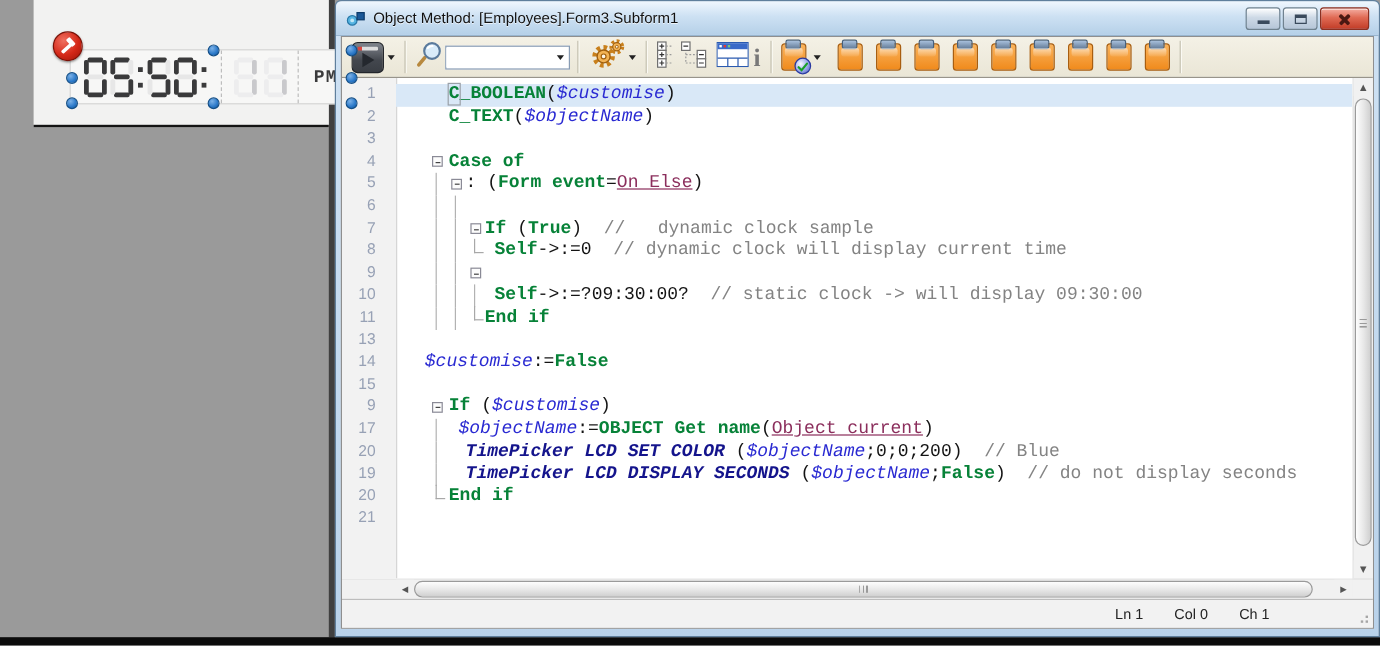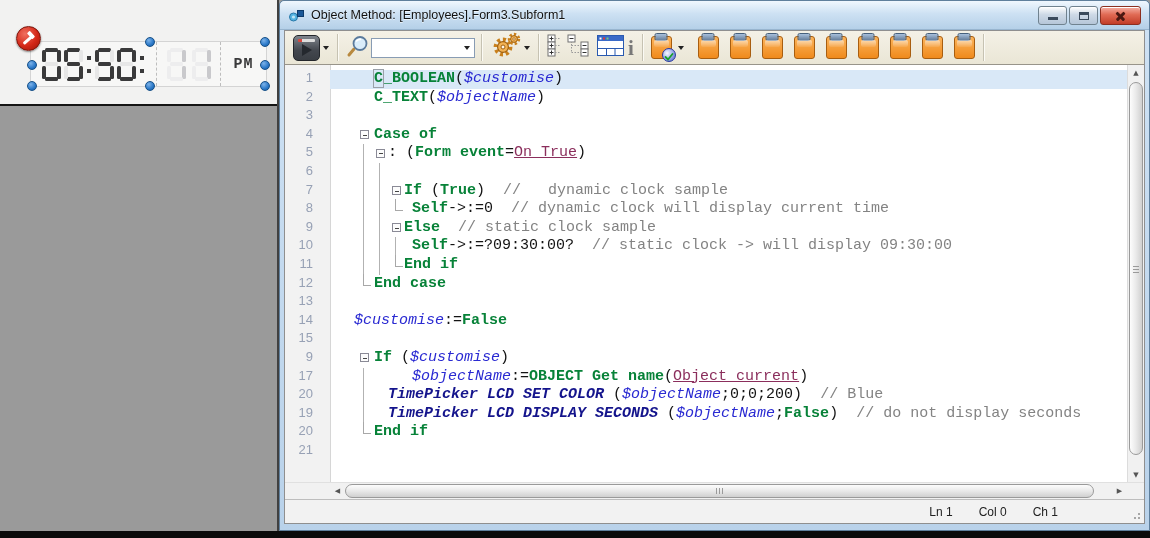--- a/index.html
+++ b/index.html
@@ -1,21 +1,21 @@
 <!DOCTYPE html>
 <html style="--lcd-active: #3a3a3b; --lcd-ghost: #e7e7e7; --lcd-dim: #c9c9cc; --command-green: #078238; --variable-blue: #2a2ad2; --constant-maroon: #8b2e5c; --comment-gray: #838383; --plugin-navy: #14148c; --current-line-highlight: #d9e8f7; --selection-handle-blue: #2f7fd0; --badge-red: #cc2a1a; --clipboard-orange: #f08a1c;"><head>
 <meta charset="utf-8">
 <style>
   html,body{margin:0;padding:0;background:#666;}
   .stage{position:relative;width:1150px;height:538px;overflow:hidden;background:#9a9a9a;
          font-family:"Liberation Sans",sans-serif;}
 
   
   .left-region{position:absolute;left:0;top:0;width:279px;height:531px;background:#9a9a9a;
-               border-right:2px solid #404040;box-sizing:border-box;}
+               border-right:5px solid #404040;box-sizing:border-box;padding-left:28px;}
   .white-strip{position:relative;width:100%;height:106px;background:#f2f2f1;
                border-bottom:2px solid #141414;box-sizing:border-box;}
   .black-bottom{position:absolute;left:0;top:531px;width:1150px;height:7px;background:#0b0b0b;}
 
   
   .lcd-clock{position:absolute;left:30px;top:41px;width:237px;height:46px;background:#f7f7f6;
              border:1px solid #d4d4d4;box-sizing:border-box;display:flex;}
   .lcd-sec{display:flex;align-items:center;box-sizing:border-box;height:100%;}
   .sec-hhmm{width:126px;border-right:1px dashed #bdbdbd;justify-content:center;gap:3px;padding:0 1px;}
   .sec-ss{width:64px;border-right:1px dashed #bdbdbd;justify-content:center;gap:6px;}
@@ -414,33 +414,32 @@
       </div>
 
       <div class="editor-wrap">
         <div class="code-scroll">
           <div class="gutter-bg"></div>
           <div id="code-lines">
               <div class="crow"><span class="lnum">1</span><span class="lcontent hl"><span class="ltext" style="margin-left: 44px;"><span class="tk-k"><span class="caret-box">C</span>_BOOLEAN</span><span class="tk-t">(</span><span class="tk-v">$customise</span><span class="tk-t">)</span></span></span></div>
               <div class="crow"><span class="lnum">2</span><span class="lcontent"><span class="ltext" style="margin-left: 44px;"><span class="tk-k">C_TEXT</span><span class="tk-t">(</span><span class="tk-v">$objectName</span><span class="tk-t">)</span></span></span></div>
               <div class="crow"><span class="lnum">3</span><span class="lcontent"><span class="ltext" style="margin-left: 44px;"></span></span></div>
               <div class="crow"><span class="lnum">4</span><span class="lcontent"><i class="foldbox" style="left: 30px;"></i><span class="ltext" style="margin-left: 44px;"><span class="tk-k">Case of</span></span></span></div>
-              <div class="crow"><span class="lnum">5</span><span class="lcontent"><i class="guide" style="left: 33px;"></i><i class="foldbox" style="left: 46px;"></i><span class="ltext" style="margin-left: 58px;"><span class="tk-t">: (</span><span class="tk-k">Form event</span><span class="tk-t">=</span><span class="tk-c">On True</span><span class="tk-t">)</span></span></span></div>
+              <div class="crow"><span class="lnum">5</span><span class="lcontent"><i class="guide" style="left: 33px;"></i><i class="foldbox" style="left: 46px;"></i><span class="ltext" style="margin-left: 58px;"><span class="tk-t">: (</span><span class="tk-k">Form event</span><span class="tk-t">=</span><span class="tk-c">On Else</span><span class="tk-t">)</span></span></span></div>
               <div class="crow"><span class="lnum">6</span><span class="lcontent"><i class="guide" style="left: 33px;"></i><i class="guide" style="left: 49px;"></i><span class="ltext" style="margin-left: 58px;"></span></span></div>
               <div class="crow"><span class="lnum">7</span><span class="lcontent"><i class="guide" style="left: 33px;"></i><i class="guide" style="left: 49px;"></i><i class="foldbox" style="left: 62px;"></i><span class="ltext" style="margin-left: 74px;"><span class="tk-k">If</span><span class="tk-t"> (</span><span class="tk-k">True</span><span class="tk-t">)  </span><span class="tk-m">//   dynamic clock sample</span></span></span></div>
               <div class="crow"><span class="lnum">8</span><span class="lcontent"><i class="guide" style="left: 33px;"></i><i class="guide" style="left: 49px;"></i><i class="corner" style="left: 65px;"></i><span class="ltext" style="margin-left: 82px;"><span class="tk-k">Self</span><span class="tk-t">-&gt;:=0  </span><span class="tk-m">// dynamic clock will display current time</span></span></span></div>
-              <div class="crow"><span class="lnum">9</span><span class="lcontent"><i class="guide" style="left: 33px;"></i><i class="guide" style="left: 49px;"></i><i class="foldbox" style="left: 62px;"></i><span class="ltext" style="margin-left: 74px;"><span class="tk-k">Else</span><span class="tk-t">  </span><span class="tk-m">// static clock sample</span></span></span></div>
+              <div class="crow"><span class="lnum">9</span><span class="lcontent"><i class="guide" style="left: 33px;"></i><i class="guide" style="left: 49px;"></i><i class="foldbox" style="left: 62px;"></i></span></div>
               <div class="crow"><span class="lnum">10</span><span class="lcontent"><i class="guide" style="left: 33px;"></i><i class="guide" style="left: 49px;"></i><i class="guide" style="left: 65px;"></i><span class="ltext" style="margin-left: 82px;"><span class="tk-k">Self</span><span class="tk-t">-&gt;:=?09:30:00?  </span><span class="tk-m">// static clock -&gt; will display 09:30:00</span></span></span></div>
               <div class="crow"><span class="lnum">11</span><span class="lcontent"><i class="guide" style="left: 33px;"></i><i class="guide" style="left: 49px;"></i><i class="corner" style="left: 65px;"></i><span class="ltext" style="margin-left: 74px;"><span class="tk-k">End if</span></span></span></div>
-              <div class="crow"><span class="lnum">12</span><span class="lcontent"><i class="corner" style="left: 33px;"></i><span class="ltext" style="margin-left: 44px;"><span class="tk-k">End case</span></span></span></div>
               <div class="crow"><span class="lnum">13</span><span class="lcontent"><span class="ltext" style="margin-left: 44px;"></span></span></div>
               <div class="crow"><span class="lnum">14</span><span class="lcontent"><span class="ltext" style="margin-left: 24px;"><span class="tk-v">$customise</span><span class="tk-t">:=</span><span class="tk-k">False</span></span></span></div>
               <div class="crow"><span class="lnum">15</span><span class="lcontent"><span class="ltext" style="margin-left: 44px;"></span></span></div>
               <div class="crow"><span class="lnum">9</span><span class="lcontent"><i class="foldbox" style="left: 30px;"></i><span class="ltext" style="margin-left: 44px;"><span class="tk-k">If</span><span class="tk-t"> (</span><span class="tk-v">$customise</span><span class="tk-t">)</span></span></span></div>
-              <div class="crow"><span class="lnum">17</span><span class="lcontent"><i class="guide" style="left: 33px;"></i><span class="ltext" style="margin-left: 82px;"><span class="tk-v">$objectName</span><span class="tk-t">:=</span><span class="tk-k">OBJECT Get name</span><span class="tk-t">(</span><span class="tk-c">Object current</span><span class="tk-t">)</span></span></span></div>
+              <div class="crow"><span class="lnum">17</span><span class="lcontent"><i class="guide" style="left: 33px;"></i><span class="ltext" style="margin-left: 52px;"><span class="tk-v">$objectName</span><span class="tk-t">:=</span><span class="tk-k">OBJECT Get name</span><span class="tk-t">(</span><span class="tk-c">Object current</span><span class="tk-t">)</span></span></span></div>
               <div class="crow"><span class="lnum">20</span><span class="lcontent"><i class="guide" style="left: 33px;"></i><span class="ltext" style="margin-left: 58px; text-align: right;"><span class="tk-p">TimePicker LCD SET COLOR</span><span class="tk-t"> (</span><span class="tk-v">$objectName</span><span class="tk-t">;0;0;200)  </span><span class="tk-m">// Blue</span></span></span></div>
               <div class="crow"><span class="lnum">19</span><span class="lcontent"><i class="guide" style="left: 33px;"></i><span class="ltext" style="margin-left: 58px;"><span class="tk-p">TimePicker LCD DISPLAY SECONDS</span><span class="tk-t"> (</span><span class="tk-v">$objectName</span><span class="tk-t">;</span><span class="tk-k">False</span><span class="tk-t">)  </span><span class="tk-m">// do not display seconds</span></span></span></div>
               <div class="crow"><span class="lnum">20</span><span class="lcontent"><i class="corner" style="left: 33px;"></i><span class="ltext" style="margin-left: 44px;"><span class="tk-k">End if</span></span></span></div>
               <div class="crow"><span class="lnum">21</span><span class="lcontent"><span class="ltext" style="margin-left: 44px;"></span></span></div>
             </div>
         </div>
         <div class="vscroll">
           <div class="sbtn">▲</div>
           <div class="vtrack">
             <div class="vthumb">

